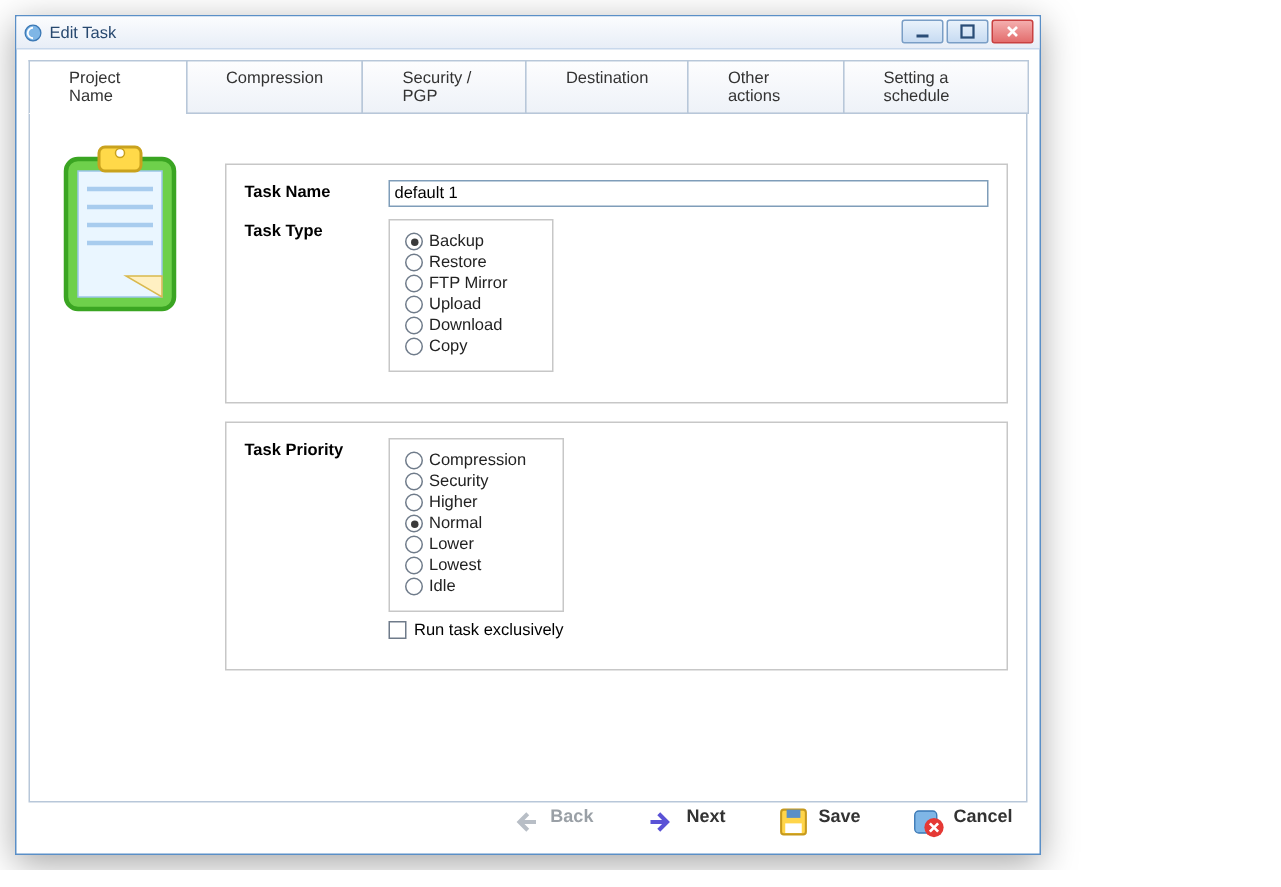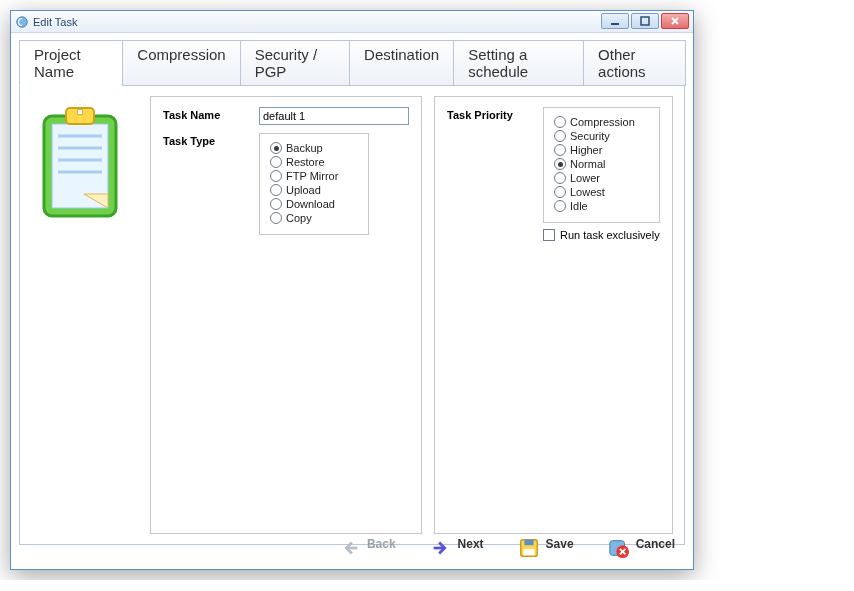--- a/index.html
+++ b/index.html
@@ -7,26 +7,26 @@
 .shadow-wrap { filter: drop-shadow(0 6px 12px rgba(0,0,0,0.35)); padding: 10px; }
 .window { width: 684px; height: 560px; background: #fff; border: 1px solid #5a8fc7; position: relative; }
 .titlebar { height: 22px; background: linear-gradient(#fbfcfe,#e8eef7); border-bottom: 1px solid #c8d8ec; display: flex; align-items: center; padding: 0 4px; }
 .titlebar-icon { width: 14px; height: 14px; margin-right: 4px; }
 .titlebar-text { color: #27486f; font-size: 11px; }
 .win-controls { position: absolute; right: 4px; top: 2px; display: flex; gap: 2px; }
 .win-btn { width: 28px; height: 16px; border-radius: 2px; border: 1px solid #7a9ec6; background: linear-gradient(#e9f2fb,#c7dbf2); display: flex; align-items: center; justify-content: center; cursor: pointer; }
 .win-btn.close { background: linear-gradient(#f4aeae,#e36d6d); border-color: #c94141; }
 .win-btn svg { width: 10px; height: 10px; }
 .tabs { display: flex; margin: 6px 8px 0 8px; position: relative; top: 1px; }
-.tab { padding: 5px 14px; border: 1px solid #b8c7d9; background: linear-gradient(#fdfdfe,#eef2f8); font-size: 15px; color: #333; cursor: pointer; margin-right: -1px; }
+.tab { padding: 5px 26px; border: 1px solid #b8c7d9; background: linear-gradient(#fdfdfe,#eef2f8); font-size: 11px; color: #333; cursor: pointer; margin-right: -1px; }
 .tab.active { background: #fff; border-bottom: 1px solid #fff; }
 .tab-panel { margin: 0 8px 8px 8px; border: 1px solid #b8c7d9; background: #fff; height: 460px; padding: 10px 12px; display: flex; gap: 18px; }
 .left-icon { width: 100px; padding-top: 6px; }
 .left-icon svg { width: 100px; height: 130px; }
-.content-col { flex: 1; display: flex; flex-direction: row; gap: 12px; }
+.content-col { flex: 1; display: flex; flex-direction: column; gap: 12px; margin-top: 23px; }
 .group { border: 1px solid #c7c7c7; padding: 10px 12px 12px 12px; }
 .form-row { display: flex; align-items: flex-start; margin-bottom: 8px; }
 .form-label { width: 96px; font-weight: bold; padding-top: 2px; }
 .text-input { flex: 1; height: 18px; border: 1px solid #7f9db9; padding: 1px 3px; font-family: inherit; font-size: 11px; }
 .radio-box { border: 1px solid #c7c7c7; padding: 6px 24px 8px 10px; min-width: 110px; display: inline-block; }
 .radio-item { display: flex; align-items: center; gap: 4px; margin: 2px 0; font-size: 11px; color: #222; cursor: pointer; }
 .radio-dot { width: 12px; height: 12px; border: 1px solid #6f7b8a; border-radius: 50%; position: relative; background: #fff; }
 .radio-item.selected .radio-dot::after { content:""; position:absolute; width:5px; height:5px; background:#3a3a3a; border-radius:50%; top:2.5px; left:2.5px; }
 .check-row { display:flex; align-items:center; gap:5px; margin-top:6px; font-size:11px; }
 .check-box { width:12px; height:12px; border:1px solid #6f7b8a; background:#fff; }
@@ -66,22 +66,22 @@
             </svg>
           </div>
     </div>
   </div>
 
   <div class="tabs" id="tab-strip">
         <div class="tab active">Project Name</div>
         <div class="tab">Compression</div>
         <div class="tab">Security / PGP</div>
         <div class="tab">Destination</div>
+        <div class="tab">Other actions</div>
         <div class="tab">Setting a schedule</div>
-        <div class="tab">Other actions</div>
       </div>
 
   <div class="tab-panel">
     <div class="left-icon">
       <svg viewBox="0 0 100 130">
         <rect x="12" y="14" width="72" height="100" rx="8" fill="#6ed04b" stroke="#3aa522" stroke-width="3"></rect>
         <rect x="20" y="22" width="56" height="84" fill="#eaf6ff" stroke="#9bc5e8"></rect>
         <rect x="34" y="6" width="28" height="16" rx="4" fill="#ffd949" stroke="#c9a21d" stroke-width="2"></rect>
         <circle cx="48" cy="10" r="3" fill="#fff" stroke="#c9a21d"></circle>
         <line x1="26" y1="34" x2="70" y2="34" stroke="#a8ccee" stroke-width="3"></line>

